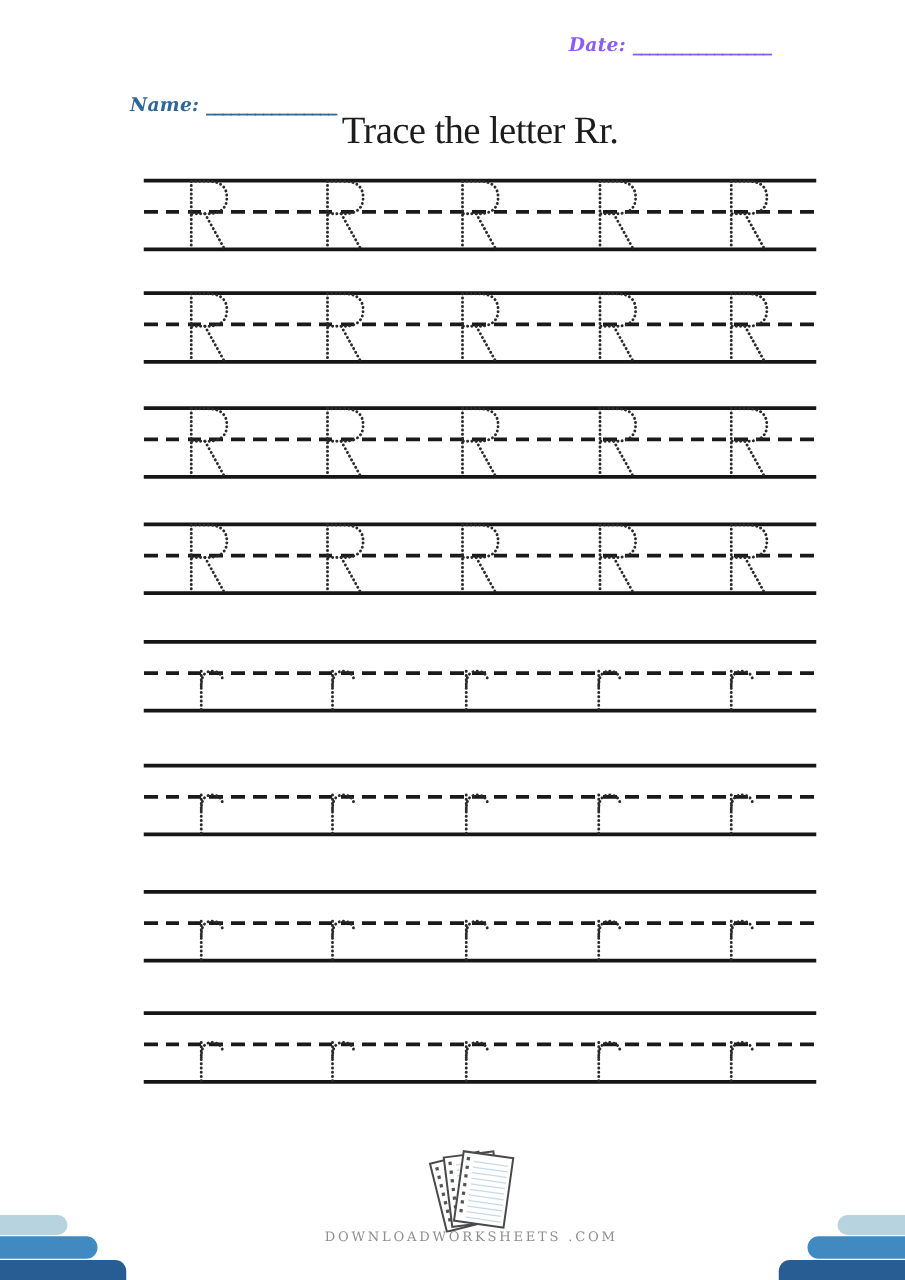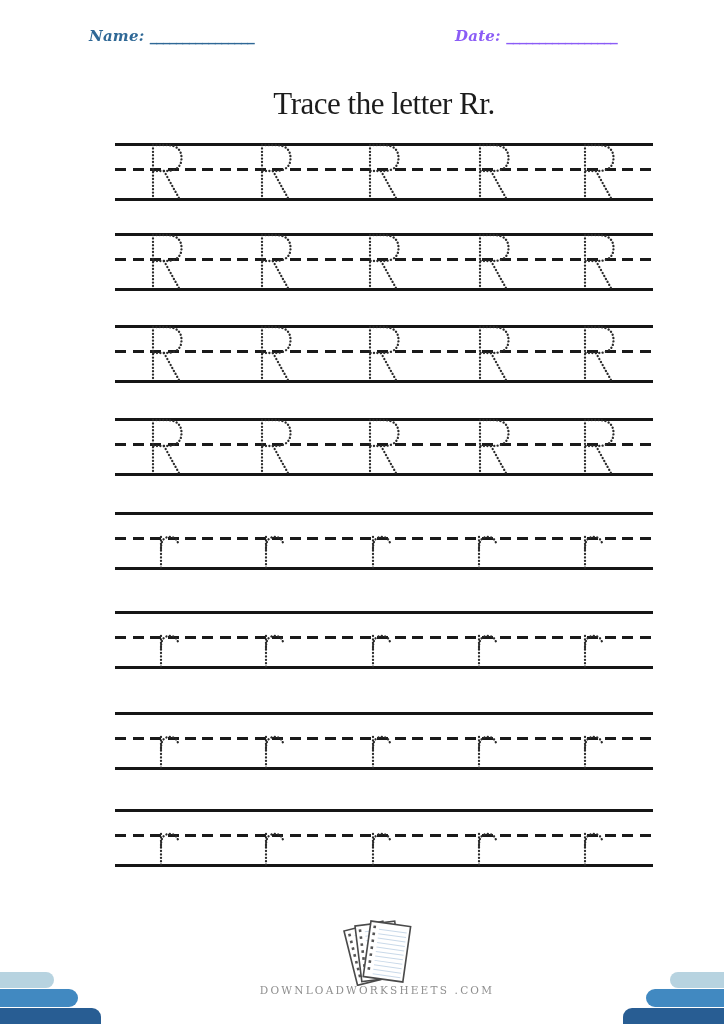--- a/index.html
+++ b/index.html
@@ -11,21 +11,21 @@
     font-family:"Liberation Sans",sans-serif;
   }
   
   .hdr-field{
     position:absolute;top:27px;
     font-family:"DejaVu Serif",serif;
     font-weight:700;font-style:italic;
     font-size:15px;color:#2f6896;
     white-space:nowrap;letter-spacing:.2px;
   }
-  .hdr-name{left:89px;}
+  .hdr-name{left:104px;margin-top:48px;}
   .hdr-date{left:455px;}
   .hdr-blank{font-style:normal;font-weight:700;letter-spacing:-1px;}
   
   .title{
     position:absolute;top:86px;left:115px;width:538px;
     text-align:center;
     font-family:Liberation Serif, serif;
     font-weight:500;font-size:31px;color:#1c1c1c;
     letter-spacing:-.5px;
   }

